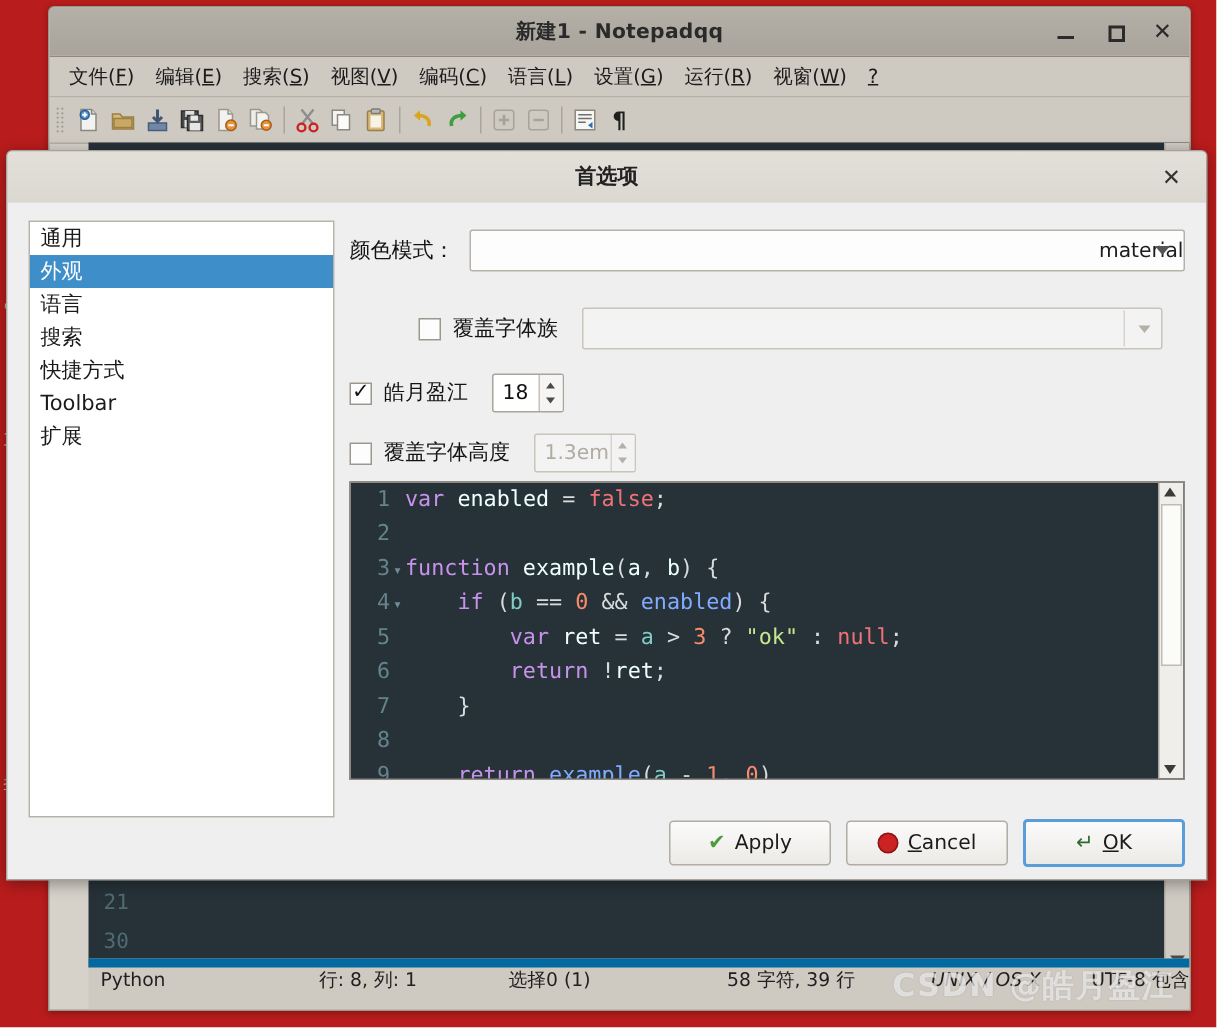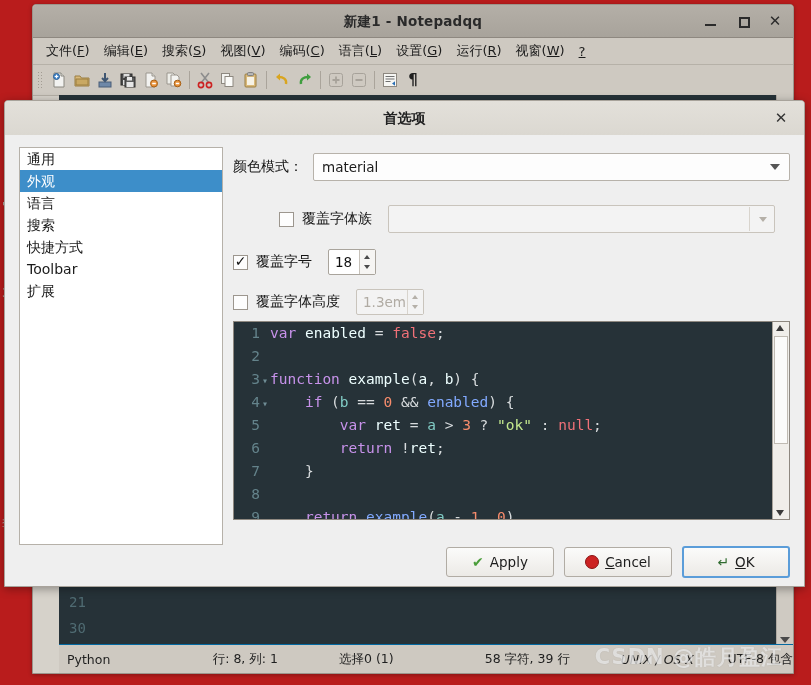--- a/index.html
+++ b/index.html
@@ -73,22 +73,22 @@
   .editor-vscroll {
     position:absolute; right:0; top:0; bottom:0; width:16px; background:#cfcac2; border-left:1px solid #b0aaa2;
   }
   .editor-vscroll .arrow-dn {
     position:absolute; bottom:2px; left:3px; width:0;height:0;
     border-left:5px solid transparent; border-right:5px solid transparent; border-top:6px solid #4a4a4a;
   }
 
   .statusbar {
     position:absolute; left:26px; right:0; bottom:0; height: 28px;
-    background:#cec9c1; border-top:1px solid #0369a1;
-    display:flex; align-items:center; font-size: 12.5px; color:#1f1f1f;
+    background:#cec9c1; border-top:6px solid #0369a1;
+    display:flex; font-size: 12.5px; color:#1f1f1f;
   }
   .sb-cell { white-space:nowrap; }
 
   
   .dialog {
     position:absolute; left: 4px; top: 100px; width: 799px; height: 485px;
     background:#efefef; border:1px solid #a8a39b;
     border-radius: 4px 4px 0 0;
     box-shadow: 0 2px 10px rgba(0,0,0,.35);
     overflow:hidden;
@@ -118,21 +118,21 @@
   .side-item.selected { background:#3d8ec9; color:#ffffff; }
 
   .pane { position:absolute; left: 228px; top: 10px; right: 14px; bottom: 10px; }
 
   .row { display:flex; align-items:center; }
   .label { font-size:14px; color:#141414; white-space:nowrap; }
 
   .row-color { margin-top: 8px; }
   .combo {
     flex:1; height: 26px; background:#fdfdfd; border:1px solid #b7b2aa; border-radius:2px;
-    display:flex; align-items:center; position:relative; margin-left: 10px;
+    display:flex; align-items:center; position:relative; margin-left: 10px; justify-content: flex-end;
   }
   .combo .val { font-size:13.5px; color:#1c1c1c; padding-left:8px; }
   .combo .caret {
     position:absolute; right:9px; top:10px; width:0;height:0;
     border-left:5px solid transparent; border-right:5px solid transparent; border-top:6px solid #555;
   }
 
   .chk {
     width: 13px; height: 13px; border:1px solid #9c968e; background:#fdfdfd;
     display:inline-block; position:relative; margin-right: 8px; flex:none;
@@ -441,21 +441,21 @@
           <span class="chk"></span>
           <div class="label">覆盖字体族</div>
           <div class="combo-disabled">
             <div class="sep"></div>
             <div class="caret"></div>
           </div>
         </div>
 
         <div class="row row-fontsize">
           <span class="chk checked"></span>
-          <div class="label">覆盖字号</div>
+          <div class="label">皓月盈江</div>
           <div class="spin">
             <div class="sv">18</div>
             <div class="spin-btns">
               <div class="up"></div>
               <div class="dn"></div>
             </div>
           </div>
         </div>
 
         <div class="row row-lineheight">

